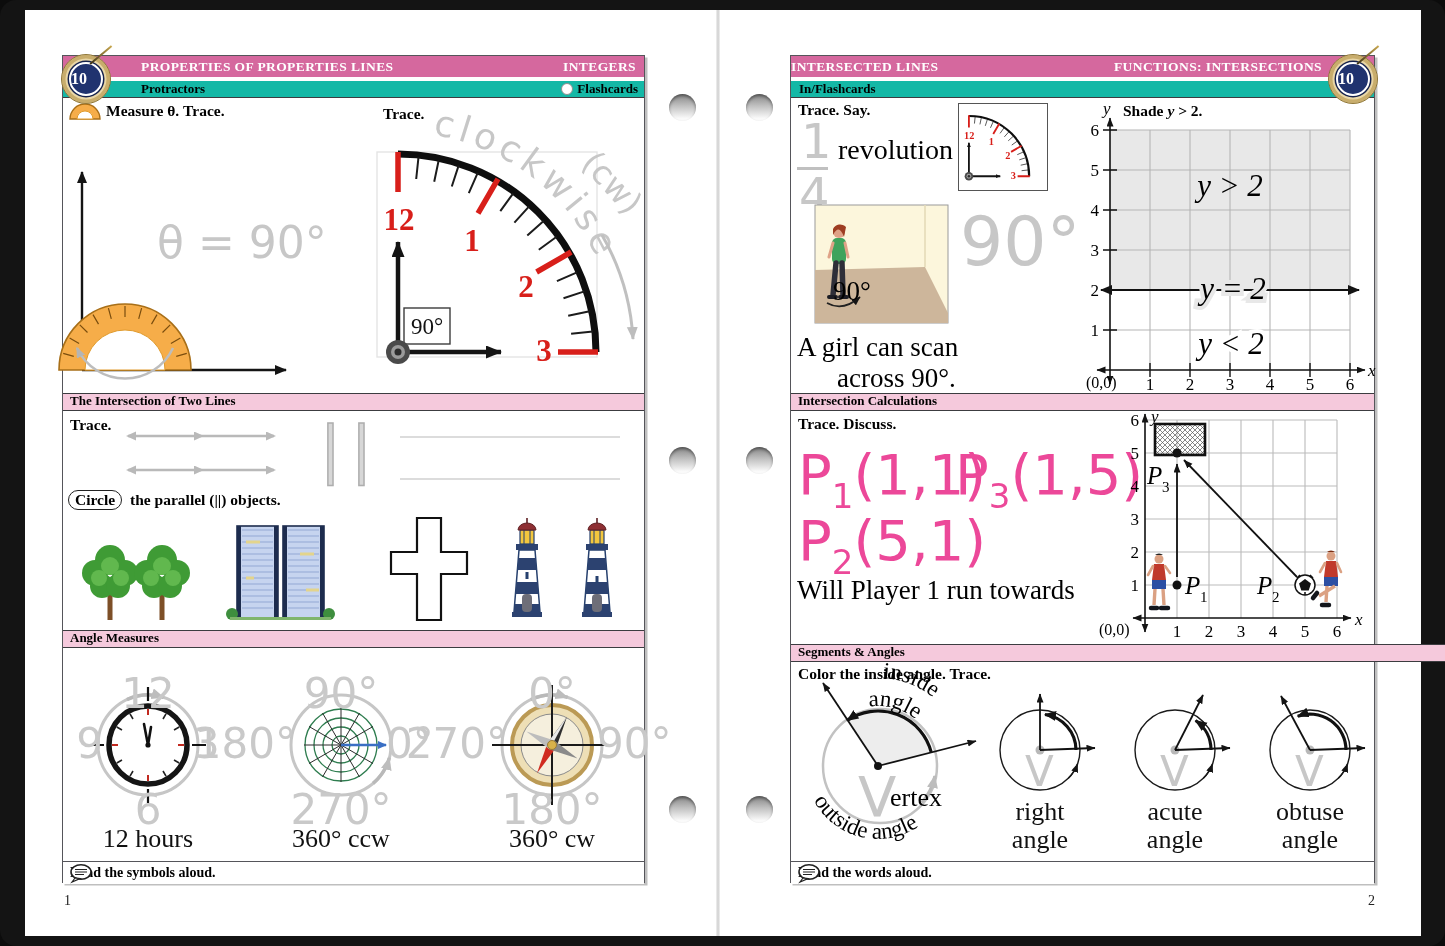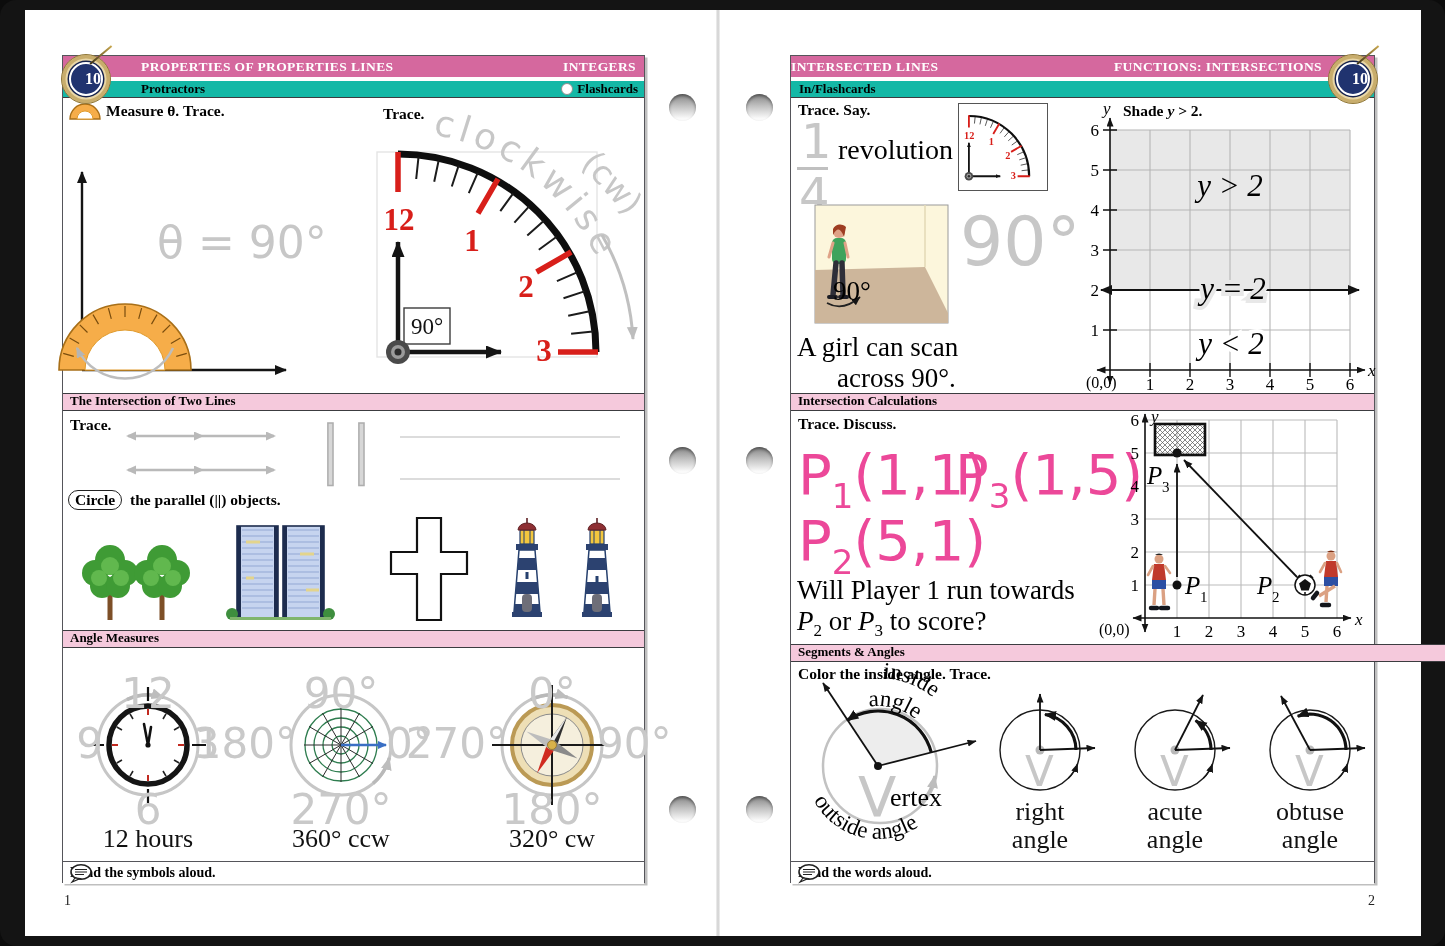--- a/index.html
+++ b/index.html
@@ -22,21 +22,21 @@
             font-weight:bold; font-size:13px; line-height:14px; display:flex; justify-content:space-between; align-items:center; }
   .secbar { position:absolute; height:18px; background:#f5c9dc; border-top:1.4px solid #3c3c40;
             border-bottom:1.4px solid #3c3c40; font-weight:bold; font-size:13px; line-height:14.5px; padding-left:7px; }
   .footerbar { position:absolute; height:23px; border-top:1.6px solid #55555a; background:#fff;
                display:flex; align-items:center; gap:6px; padding-left:7px; font-weight:bold; font-size:14px; }
   .badge { position:absolute; width:50px; height:50px; z-index:5; }
   .badge-outer { width:50px; height:50px; border-radius:50%; background:#e8d6a6; border:1px solid #8f7637;
                  box-shadow: inset 0 0 0 3.5px #c8ad6c; display:flex; align-items:center; justify-content:center; }
   .badge-inner { width:34px; height:34px; border-radius:50%; background:#20336f; border:2px solid #fff;
                  box-shadow:0 0 0 1.5px #15224d; color:#fff; font-weight:bold; font-size:16px;
-                 line-height:29px; text-align:right; }
+                 line-height:29px; text-align:left; }
   .needle { position:absolute; width:28px; height:2.4px; background:linear-gradient(90deg,#3a3014,#c9a84f);
             transform:rotate(-40deg); left:26px; top:0px; }
   .bubble { width:12px; height:12px; border:1.4px solid #8f8f8f; border-radius:50%; background:#fff; }
   .serifb { font-weight:bold; font-family:"Liberation Serif",serif; }
   .prompt { position:absolute; font-weight:bold; font-size:15.5px; }
   .trace { font-family:"DejaVu Sans",sans-serif; color:#c7c7c7; }
   .trace-outline { font-family:"DejaVu Sans",sans-serif; color:#d7d7d7; -webkit-text-stroke:1.5px #aeaeae; }
   .guide { position:absolute; height:1.5px; background:#dcdcdc; }
   .circle-btn { display:inline-block; border:1.6px solid #222; border-radius:10px; padding:0 6px;
                 font-weight:bold; font-size:15.5px; }
@@ -295,21 +295,21 @@
 <div class="glabel" style="left:271px;top:672px;width:140px;text-align:center">90°</div>
 <div class="glabel" style="left:166px;top:722px;width:130px;text-align:right">180°</div>
 <div class="glabel" style="left:386px;top:722px;width:130px">0°</div>
 <div class="glabel" style="left:271px;top:788px;width:140px;text-align:center">270°</div>
 <div class="caption" style="left:251px;top:824px;width:180px">360° ccw</div>
 
 <div class="glabel" style="left:482px;top:672px;width:140px;text-align:center">0°</div>
 <div class="glabel" style="left:377px;top:722px;width:130px;text-align:right">270°</div>
 <div class="glabel" style="left:597px;top:722px;width:130px">90°</div>
 <div class="glabel" style="left:482px;top:788px;width:140px;text-align:center">180°</div>
-<div class="caption" style="left:462px;top:824px;width:180px">320° cw</div>
+<div class="caption" style="left:462px;top:824px;width:180px">360° cw</div>
 
 <div class="footerbar" style="left:63px;top:861px;width:581px">
   <svg width="24" height="19" viewBox="0 0 24 19">
     <ellipse cx="11" cy="8" rx="10" ry="7.2" fill="#fff" stroke="#222" stroke-width="1.6"></ellipse>
     <path d="M5,5.5 H17 M5,8 H17 M5,10.5 H14" stroke="#222" stroke-width="1.2"></path>
     <path d="M5,14 L2,18 L10,14.6 Z" fill="#fff" stroke="#222" stroke-width="1.2"></path>
   </svg>
   <span>Read the symbols aloud.</span>
 </div>
 <div class="pnum" style="left:64px;top:893px">1</div>
@@ -402,23 +402,20 @@
 </svg>
 
 <div class="secbar" style="left:791px;top:393px;width:583px">Intersection Calculations</div>
 <div class="prompt" style="left:798px;top:415px">Trace. Discuss.</div>
 
 <div class="abs tracebig" style="left:798px;top:436px"><span>P</span><span class="tsub">1</span><span>(1,1)</span></div>
 <div class="abs tracebig" style="left:955px;top:436px"><span>P</span><span class="tsub">3</span><span>(1,5)</span></div>
 <div class="abs tracebig" style="left:798px;top:502px"><span>P</span><span class="tsub">2</span><span>(5,1)</span></div>
 
 <div class="abs q" style="left:797px;top:575px">Will Player 1 run towards</div>
-<div class="abs q" style="left:797px;top:606px">
-  <i>P</i><span class="sub">2</span><span> or </span><i>P</i><span class="sub">3</span><span> to score?</span>
-</div>
 
 <svg style="left:1095px;top:410px" width="285" height="234" viewBox="0 0 285 234">
   <defs>
     <pattern id="net" width="5" height="5" patternUnits="userSpaceOnUse">
           <path d="M0,0 L5,5 M5,0 L0,5" stroke="#555" stroke-width="0.7"></path>
         </pattern>
   </defs>
   <path d="M82,10 V208 M114,10 V208 M146,10 V208 M178,10 V208 M210,10 V208 M242,10 V208 M50,175 H242 M50,142 H242 M50,109 H242 M50,76 H242 M50,43 H242 M50,10 H242" stroke="#bbb" stroke-width="1.1" fill="none"></path>
   <line x1="50" y1="222" x2="50" y2="4" stroke="#111" stroke-width="1.6" marker-start="url(#am)" marker-end="url(#am)"></line>
   <line x1="38" y1="208" x2="256" y2="208" stroke="#111" stroke-width="1.6" marker-start="url(#am)" marker-end="url(#am)"></line>

